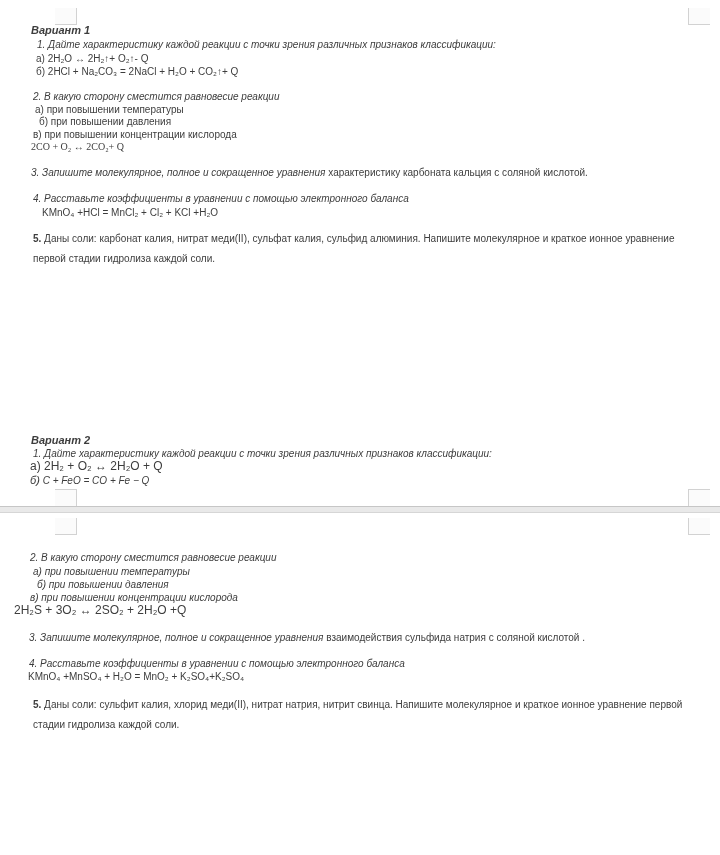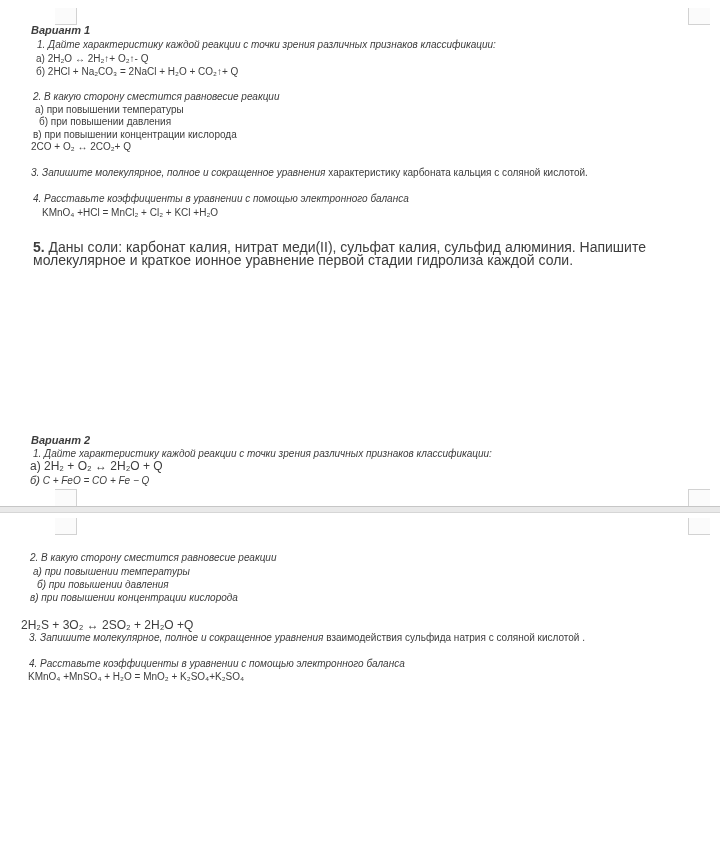--- a/index.html
+++ b/index.html
@@ -2,21 +2,21 @@
 <html><head>
 <meta charset="utf-8">
 <style>
   html,body{margin:0;padding:0;background:#ffffff;width:720px;height:855px;overflow:hidden;}
   body{font-family:"Liberation Sans","DejaVu Sans",sans-serif;color:#3d3d3d;}
   .page{position:relative;background:#ffffff;width:720px;}
   #page1{height:506px;}
   #page2{height:342px;}
   .page-gap{height:7px;width:720px;background:#e9e9e9;border-top:1px solid #c6c6c6;border-bottom:1px solid #d6d6d6;box-sizing:border-box;}
   .line{position:absolute;white-space:nowrap;font-size:10px;line-height:12px;}
-  .para{position:absolute;white-space:normal;font-size:14px;line-height:13px;width:662px;margin-top:12px;}
+  .para{position:absolute;white-space:normal;font-size:10px;line-height:20px;width:662px;}
   .it{font-style:italic;}
   .bd{font-weight:bold;}
   .title{font-size:11px;font-weight:bold;font-style:italic;}
   .big{font-size:12px;}
   .med{font-size:11px;}
   .crop{position:absolute;width:21px;height:16px;}
   .crop.tl{border-right:1px solid #d2d2d2;border-bottom:1px solid #d2d2d2;background:#fbfbfb;}
   .crop.tr{border-left:1px solid #d2d2d2;border-bottom:1px solid #d2d2d2;background:#fbfbfb;}
   .crop.bl{border-right:1px solid #d2d2d2;border-top:1px solid #d2d2d2;background:#fbfbfb;}
   .crop.br{border-left:1px solid #d2d2d2;border-top:1px solid #d2d2d2;background:#fbfbfb;}
@@ -33,21 +33,21 @@
   <div class="line title" style="left:31px;top:24px;">Вариант 1</div>
 
   <div class="line it" style="left:37px;top:39px;">1. Дайте характеристику каждой реакции с точки зрения различных признаков классификации:</div>
   <div class="line" style="left:36px;top:53px;">а) 2H₂O ↔  2H₂↑+ O₂↑- Q</div>
   <div class="line" style="left:36px;top:66px;">б) 2HCl + Na₂CO₃ = 2NaCl + H₂O + CO₂↑+ Q</div>
 
   <div class="line it" style="left:33px;top:91px;">2. В какую сторону сместится  равновесие реакции</div>
   <div class="line" style="left:35px;top:104px;">а) при повышении температуры</div>
   <div class="line" style="left:39px;top:116px;">б) при повышении давления</div>
   <div class="line" style="left:33px;top:129px;">в) при повышении концентрации кислорода</div>
-  <div class="line" style="left:31px;top:141px;">2CO + O₂ ↔ 2CO₂+ Q</div>
+  <div class="line" style="left:31px;top:141px;font-family:Liberation Serif, serif;">2CO + O₂ ↔ 2CO₂+ Q</div>
 
   <div class="line" style="left:31px;top:167px;"><span class="it">3. Запишите молекулярное, полное и сокращенное уравнения</span><span> характеристику карбоната кальция с соляной кислотой.</span></div>
 
   <div class="line it" style="left:33px;top:193px;">4. Расставьте коэффициенты в уравнении с помощью электронного баланса</div>
   <div class="line" style="left:30px;top:207px;padding-left:12px;">KMnO₄ +HCl = MnCl₂ + Cl₂ + KCl +H₂O</div>
 
   <div class="para" style="left:33px;top:229px;"><span class="bd">5.</span><span>  Даны соли: карбонат калия, нитрат меди(II), сульфат калия, сульфид алюминия. Напишите молекулярное и краткое ионное уравнение первой стадии гидролиза каждой соли.</span></div>
 
   <div class="line title" style="left:31px;top:434px;">Вариант 2</div>
   <div class="line it" style="left:33px;top:448px;">1. Дайте характеристику каждой реакции с точки зрения различных признаков классификации:</div>
@@ -58,20 +58,21 @@
 <div class="page-gap"></div>
 
 <div class="page" id="page2">
   <div class="crop tl" style="left:55px;top:5px;"></div>
   <div class="crop tr" style="left:688px;top:5px;"></div>
 
   <div class="line it" style="left:30px;top:39px;">2. В какую сторону сместится  равновесие реакции</div>
   <div class="line it" style="left:33px;top:53px;">а) при повышении температуры</div>
   <div class="line it" style="left:37px;top:66px;">б) при повышении давления</div>
   <div class="line it" style="left:30px;top:79px;">в) при повышении концентрации кислорода</div>
-  <div class="line big" style="left:21px;top:91px;margin-top:15px;">2H₂S + 3O₂ ↔ 2SO₂ + 2H₂O +Q</div>
+  <div class="line big" style="left:14px;top:91px;">2H₂S + 3O₂ ↔ 2SO₂ + 2H₂O +Q</div>
 
   <div class="line" style="left:29px;top:119px;"><span class="it">3. Запишите молекулярное, полное и сокращенное уравнения</span><span> взаимодействия сульфида натрия с соляной кислотой .</span></div>
 
   <div class="line it" style="left:29px;top:145px;">4. Расставьте коэффициенты в уравнении с помощью электронного баланса</div>
   <div class="line" style="left:28px;top:158px;">KMnO₄ +MnSO₄ + H₂O = MnO₂ + K₂SO₄+K₂SO₄</div>
 
+  <div class="para" style="left:33px;top:182px;"><span class="bd">5.</span><span>  Даны соли: сульфит калия, хлорид меди(II), нитрат натрия, нитрит свинца. Напишите молекулярное и краткое ионное уравнение первой стадии гидролиза каждой соли.</span></div>
 </div>
 
 </body></html>

